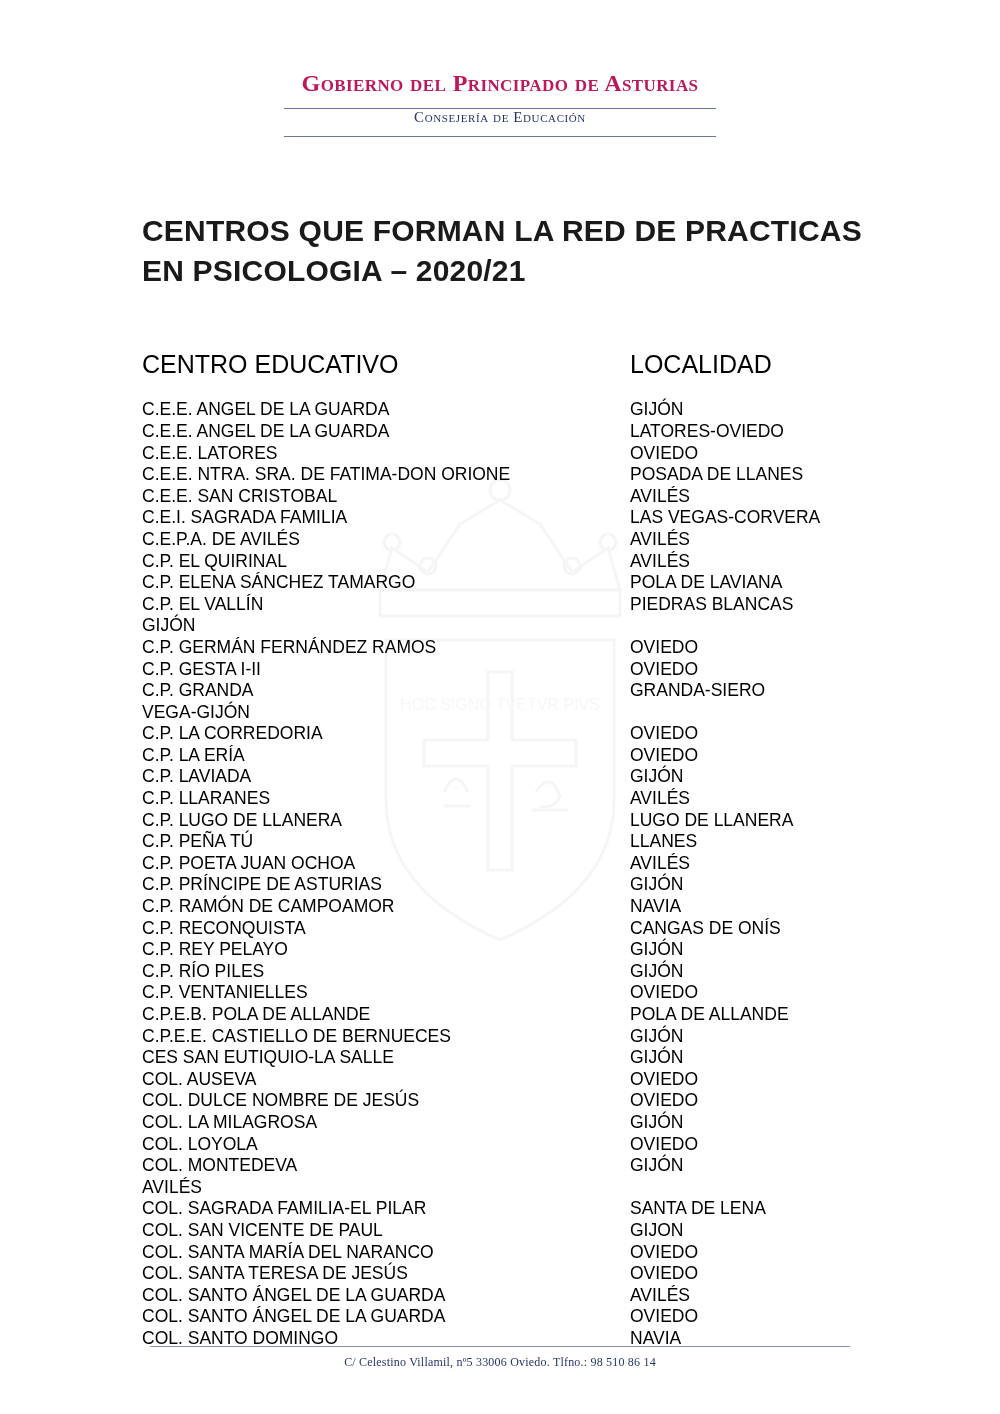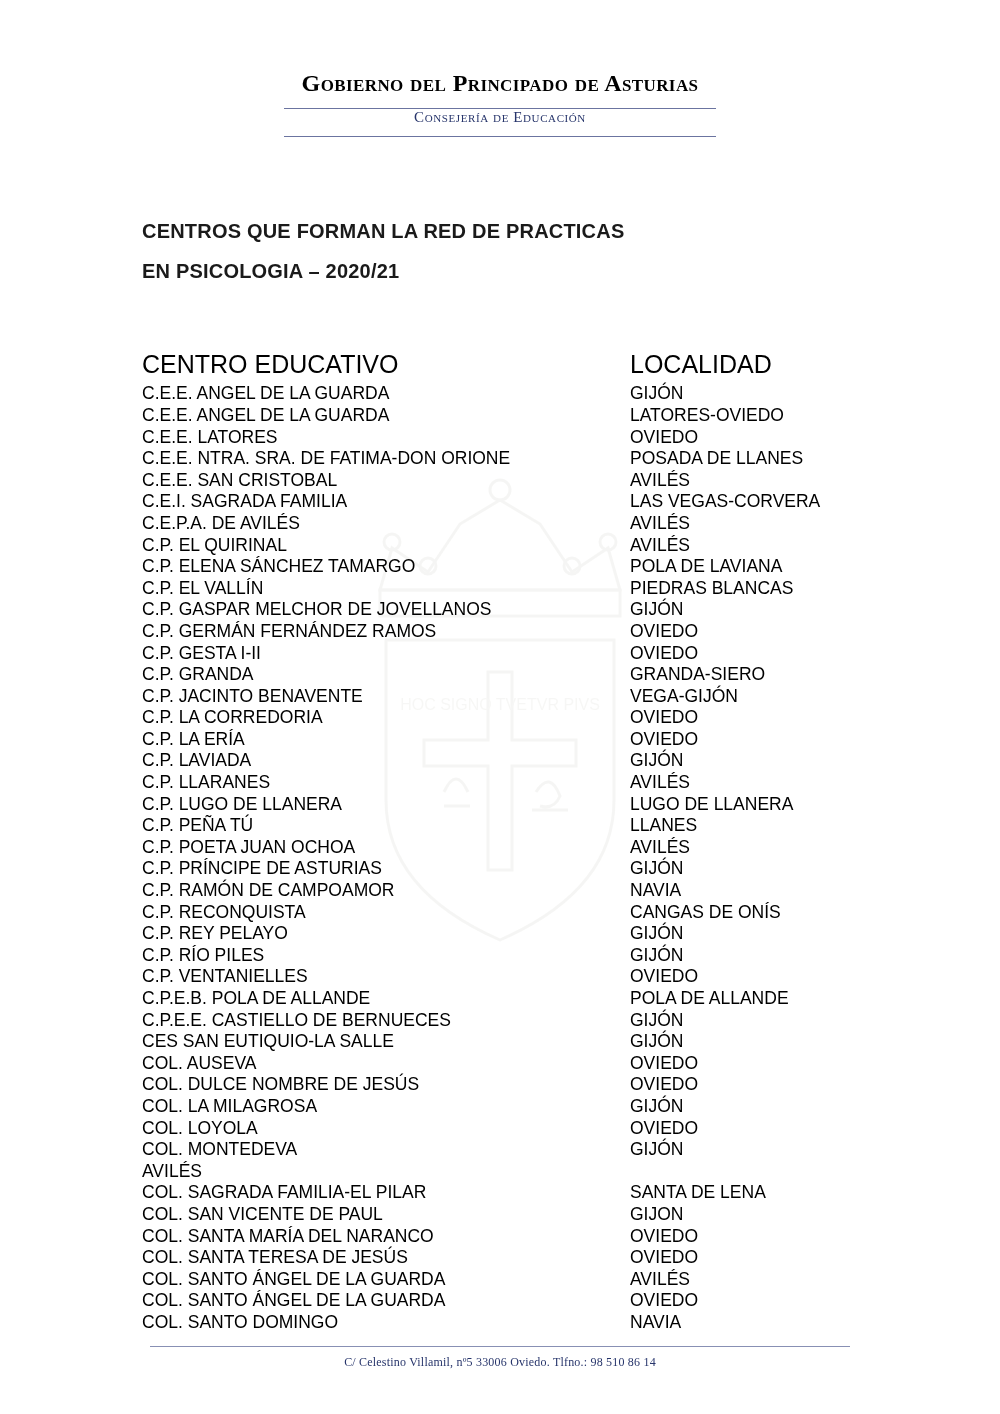--- a/index.html
+++ b/index.html
@@ -41,21 +41,21 @@
   .header {
     padding-top: 70px;
     text-align: center;
   }
   .header .gov-title {
     font-family: "Liberation Serif", serif;
     font-variant: small-caps;
     font-weight: bold;
     font-size: 24px;
     letter-spacing: 0.4px;
-    color: #000000;
+    color: #be185d;
     line-height: 1.1;
   }
   .header .rule {
     width: 432px;
     height: 1px;
     background: #6b74a0;
     margin: 12px auto 0 auto;
   }
   .header .dept-title {
     font-family: "Liberation Serif", serif;
@@ -68,21 +68,21 @@
     width: 432px;
     height: 1px;
     background: #6b74a0;
     margin: 10px auto 0 auto;
   }
 
   
   .doc-title {
     margin: 74px 0 0 142px;
     width: 720px;
-    font-size: 20px;
+    font-size: 30px;
     line-height: 40px;
     color: #1a1a1a;
     letter-spacing: 0.2px;
   }
   .doc-title .line2 { display: block; }
 
   
   .table {
     margin: 56px 0 0 142px;
     width: 740px;
@@ -90,21 +90,21 @@
   .row {
     display: flex;
     align-items: baseline;
   }
   .col-center { width: 488px; }
   .col-local  { width: 252px; }
 
   .head-row {
     font-size: 25px;
     line-height: 34px;
-    margin-bottom: 2px;
+    margin-bottom: 18px;
   }
   .data-row {
     font-size: 17.5px;
     line-height: 21.6px;
   }
 
   
   .footer {
     position: absolute;
     left: 0;
@@ -207,37 +207,35 @@
         </div>
         <div class="row data-row">
           <div class="col-center">C.P. ELENA SÁNCHEZ TAMARGO</div>
           <div class="col-local">POLA DE LAVIANA</div>
         </div>
         <div class="row data-row">
           <div class="col-center">C.P. EL VALLÍN</div>
           <div class="col-local">PIEDRAS BLANCAS</div>
         </div>
         <div class="row data-row">
-          <div class="col-center">C.P. GASPAR MELCHOR DE JOVELLANOS</div>
           <div class="col-local">GIJÓN</div>
         </div>
         <div class="row data-row">
           <div class="col-center">C.P. GERMÁN FERNÁNDEZ RAMOS</div>
           <div class="col-local">OVIEDO</div>
         </div>
         <div class="row data-row">
           <div class="col-center">C.P. GESTA I-II</div>
           <div class="col-local">OVIEDO</div>
         </div>
         <div class="row data-row">
           <div class="col-center">C.P. GRANDA</div>
           <div class="col-local">GRANDA-SIERO</div>
         </div>
         <div class="row data-row">
-          <div class="col-center">C.P. JACINTO BENAVENTE</div>
           <div class="col-local">VEGA-GIJÓN</div>
         </div>
         <div class="row data-row">
           <div class="col-center">C.P. LA CORREDORIA</div>
           <div class="col-local">OVIEDO</div>
         </div>
         <div class="row data-row">
           <div class="col-center">C.P. LA ERÍA</div>
           <div class="col-local">OVIEDO</div>
         </div>

